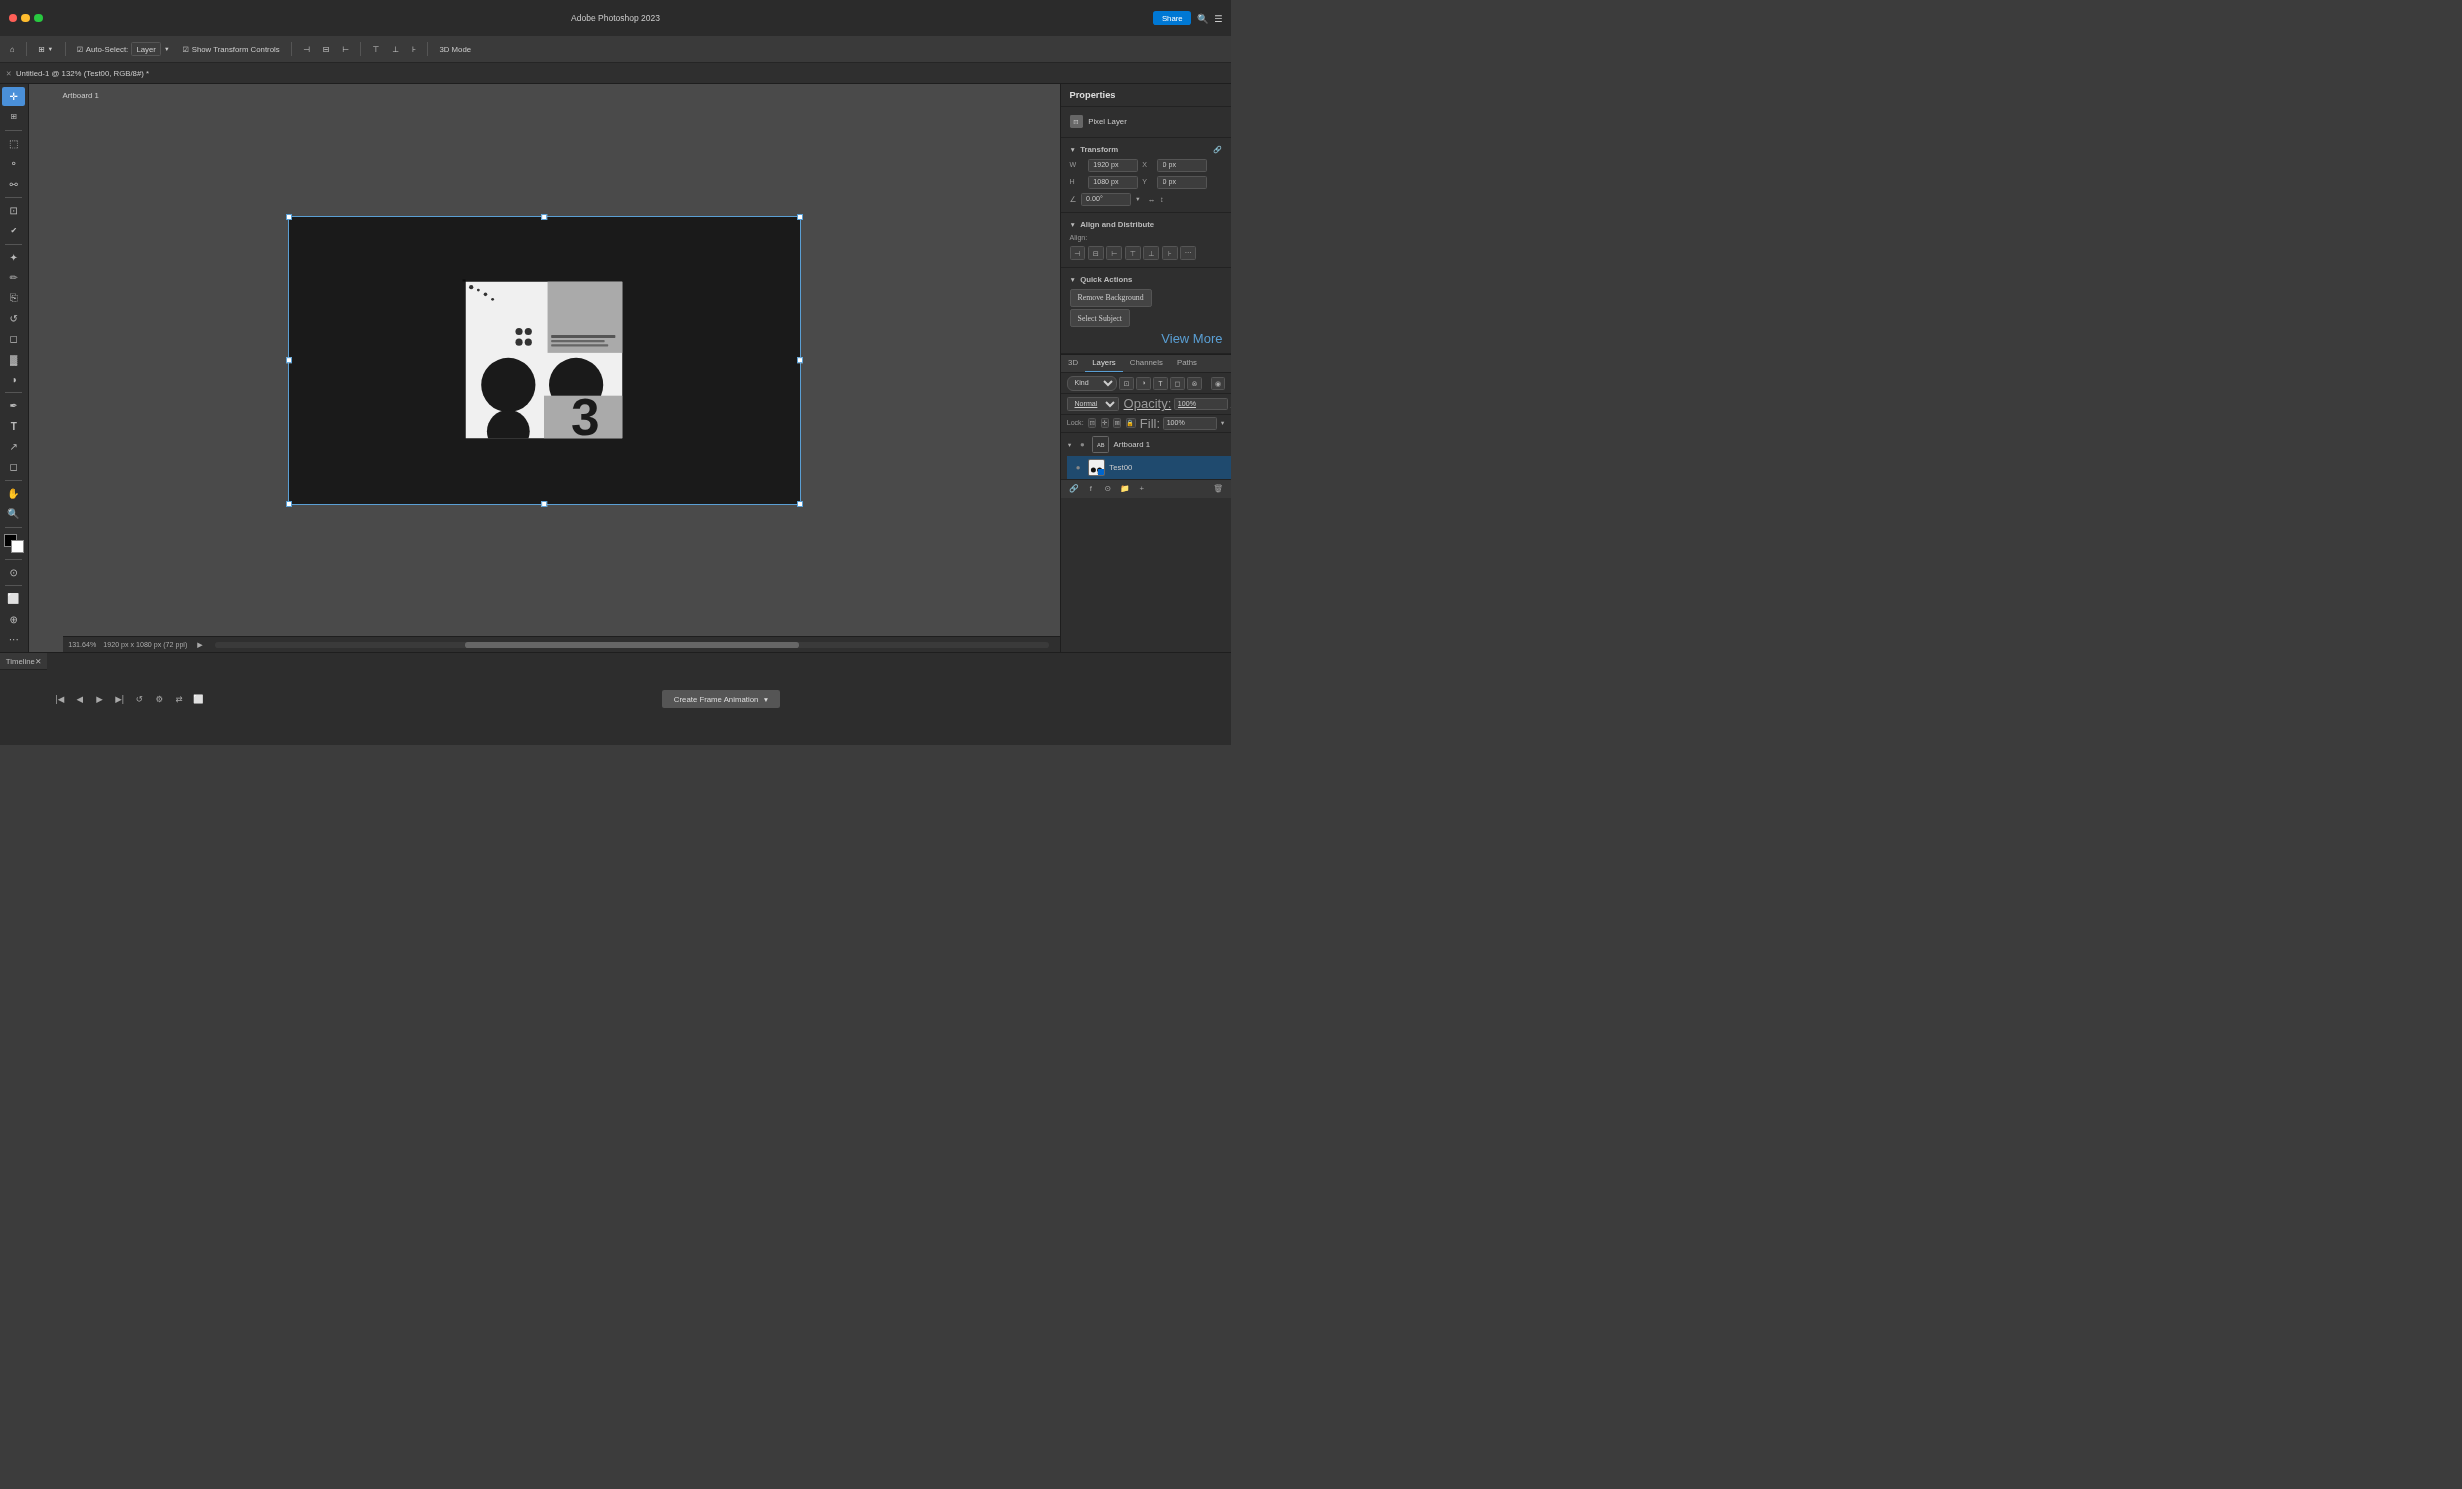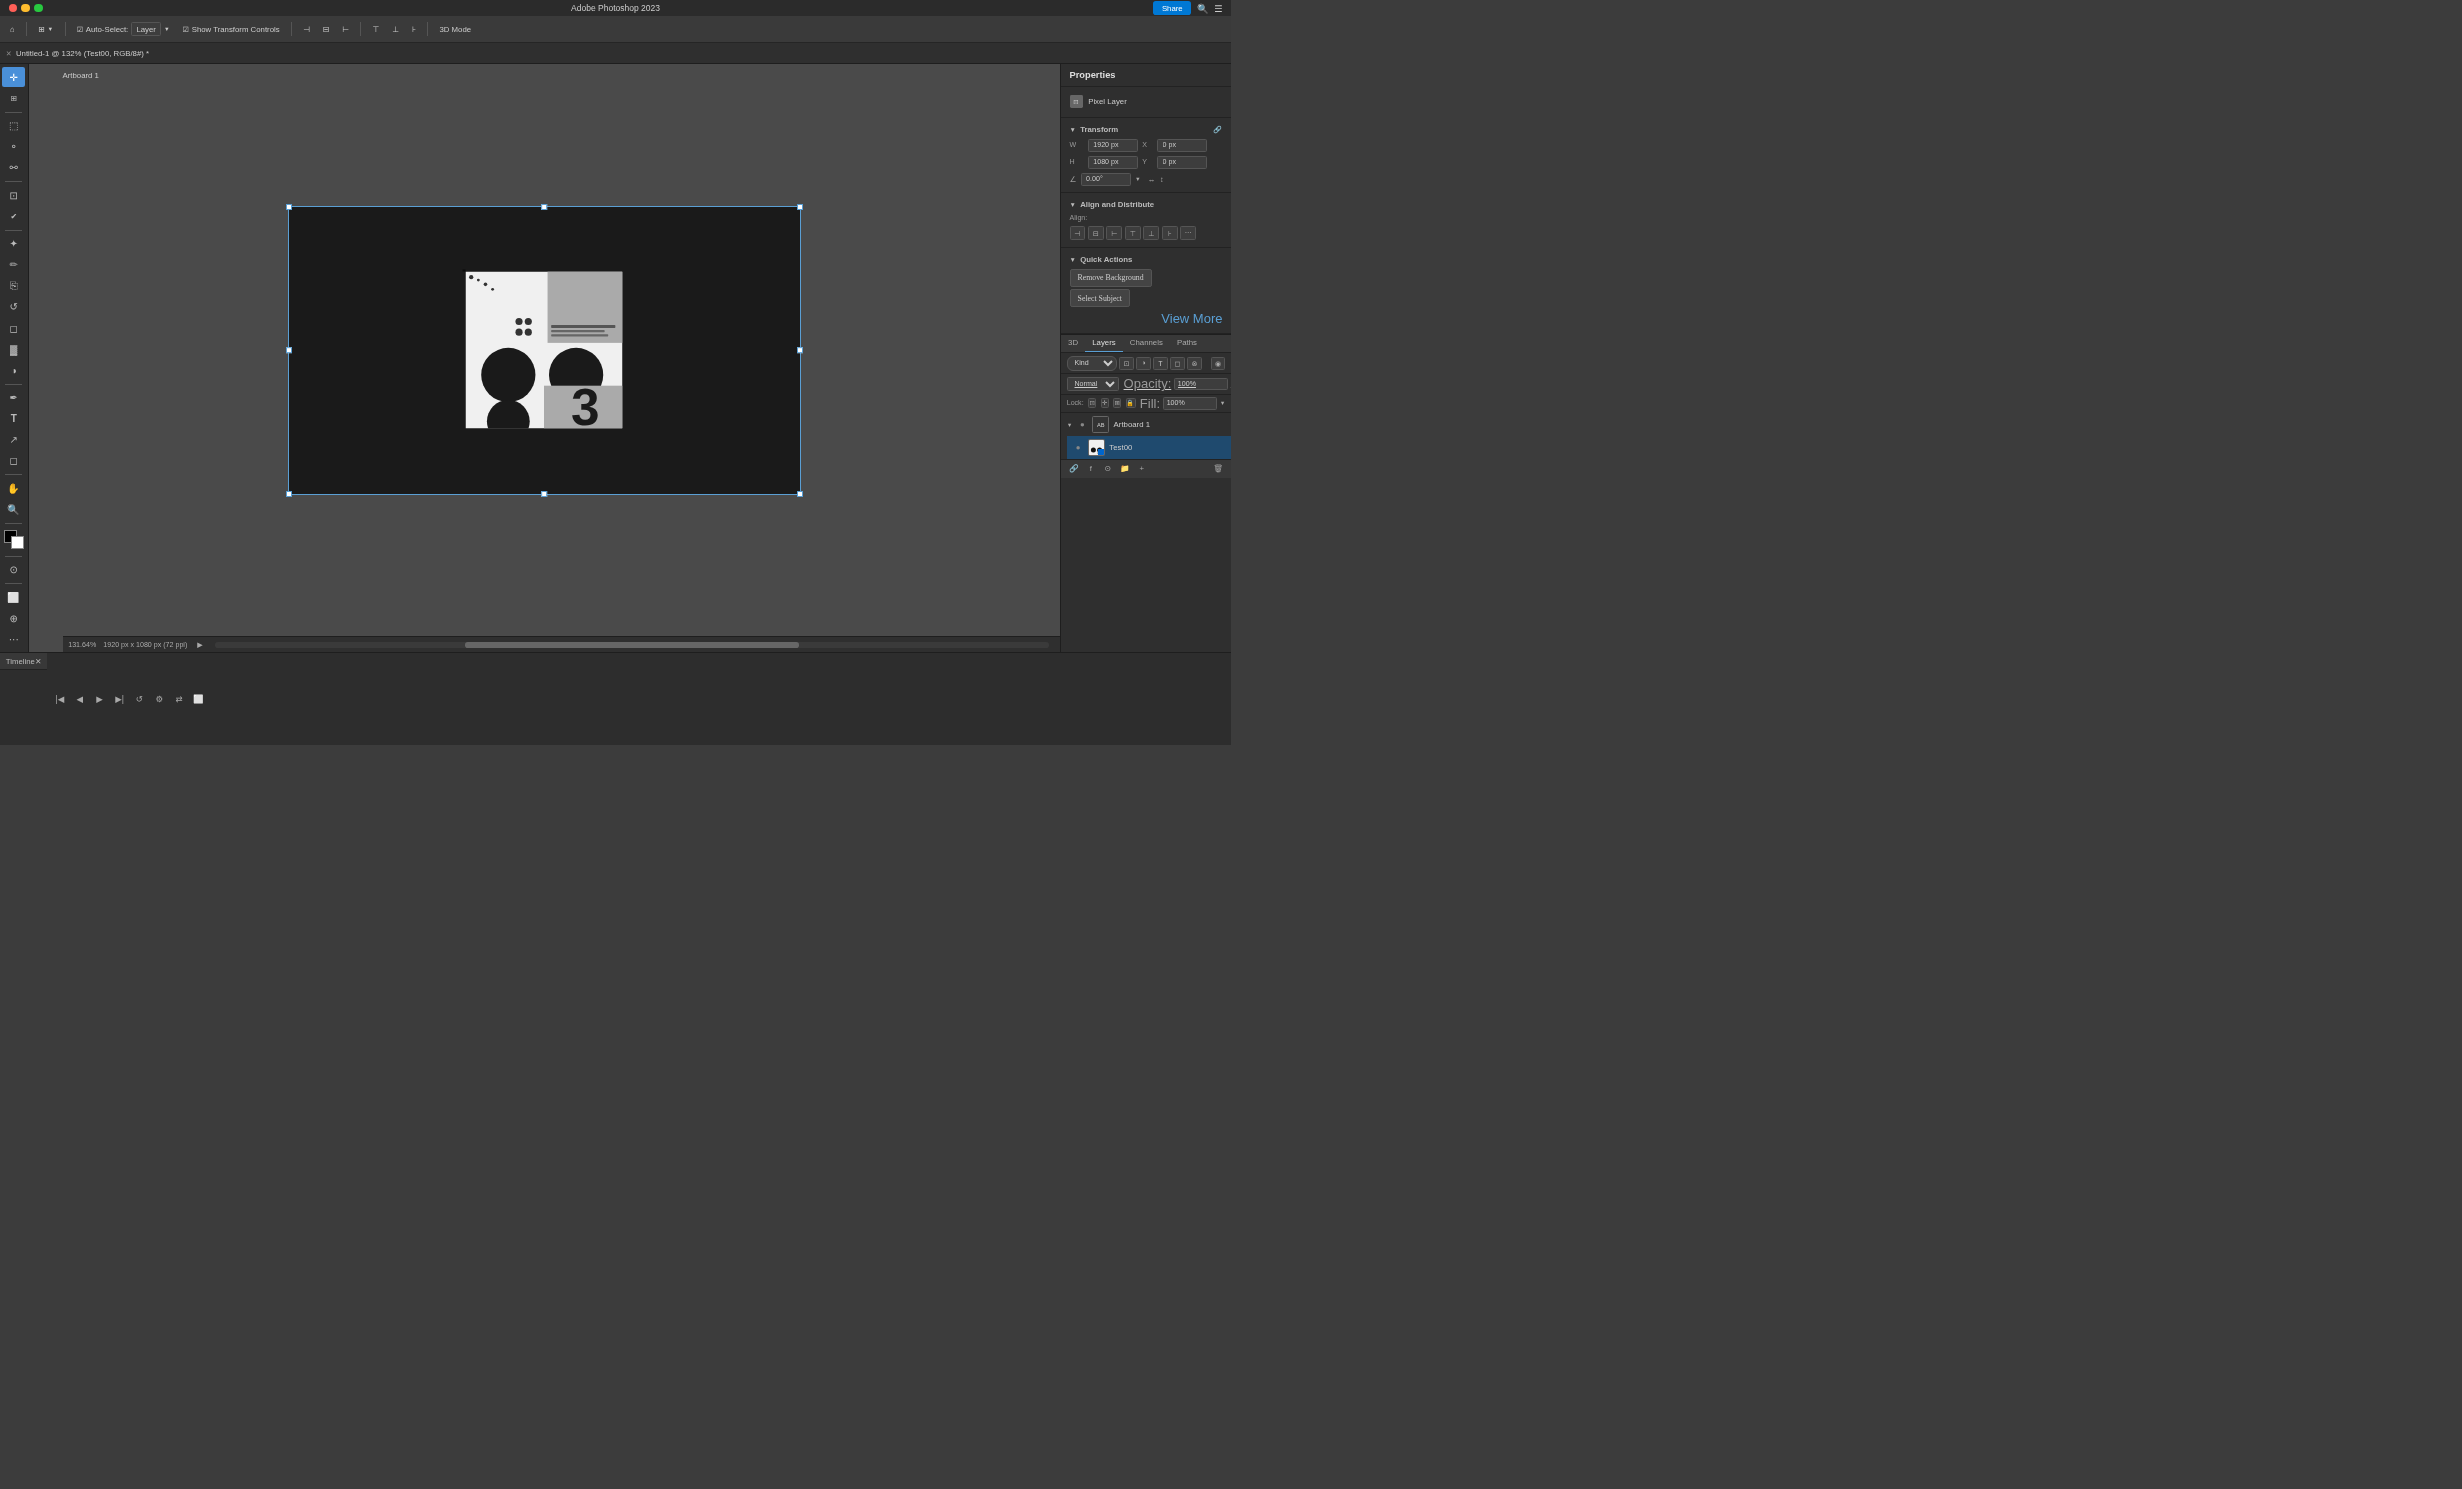--- a/index.html
+++ b/index.html
@@ -10,21 +10,21 @@
       font-family: -apple-system, BlinkMacSystemFont, 'Helvetica Neue', Arial, sans-serif;
       font-size: 7.8px;
       color: #cccccc;
       overflow: hidden;
       display: flex;
       flex-direction: column;
     }
 
     
     #title-bar {
-      height: 16px;
+      height: 36px;
       background: #2b2b2b;
       display: flex;
       align-items: center;
       justify-content: center;
       position: relative;
       flex-shrink: 0;
     }
     .traffic-lights {
       position: absolute;
       left: 8.5px;
@@ -1048,14 +1048,22 @@
     <div class="tl-ctrl-btn">
         <span>⚙</span>
       </div>
     <div class="tl-ctrl-btn">
         <span>⇄</span>
       </div>
     <div class="tl-ctrl-btn">
         <span>⬜</span>
       </div>
   </div>
+  <div id="timeline-content">
+    <div style="display:flex;align-items:center;gap:5.7px;">
+      <button class="create-animation-btn">
+        <span>Create Frame Animation</span>
+        <span style="font-size:6.4px;">▼</span>
+      </button>
+    </div>
+  </div>
 </div>
 
 
 </body></html>

